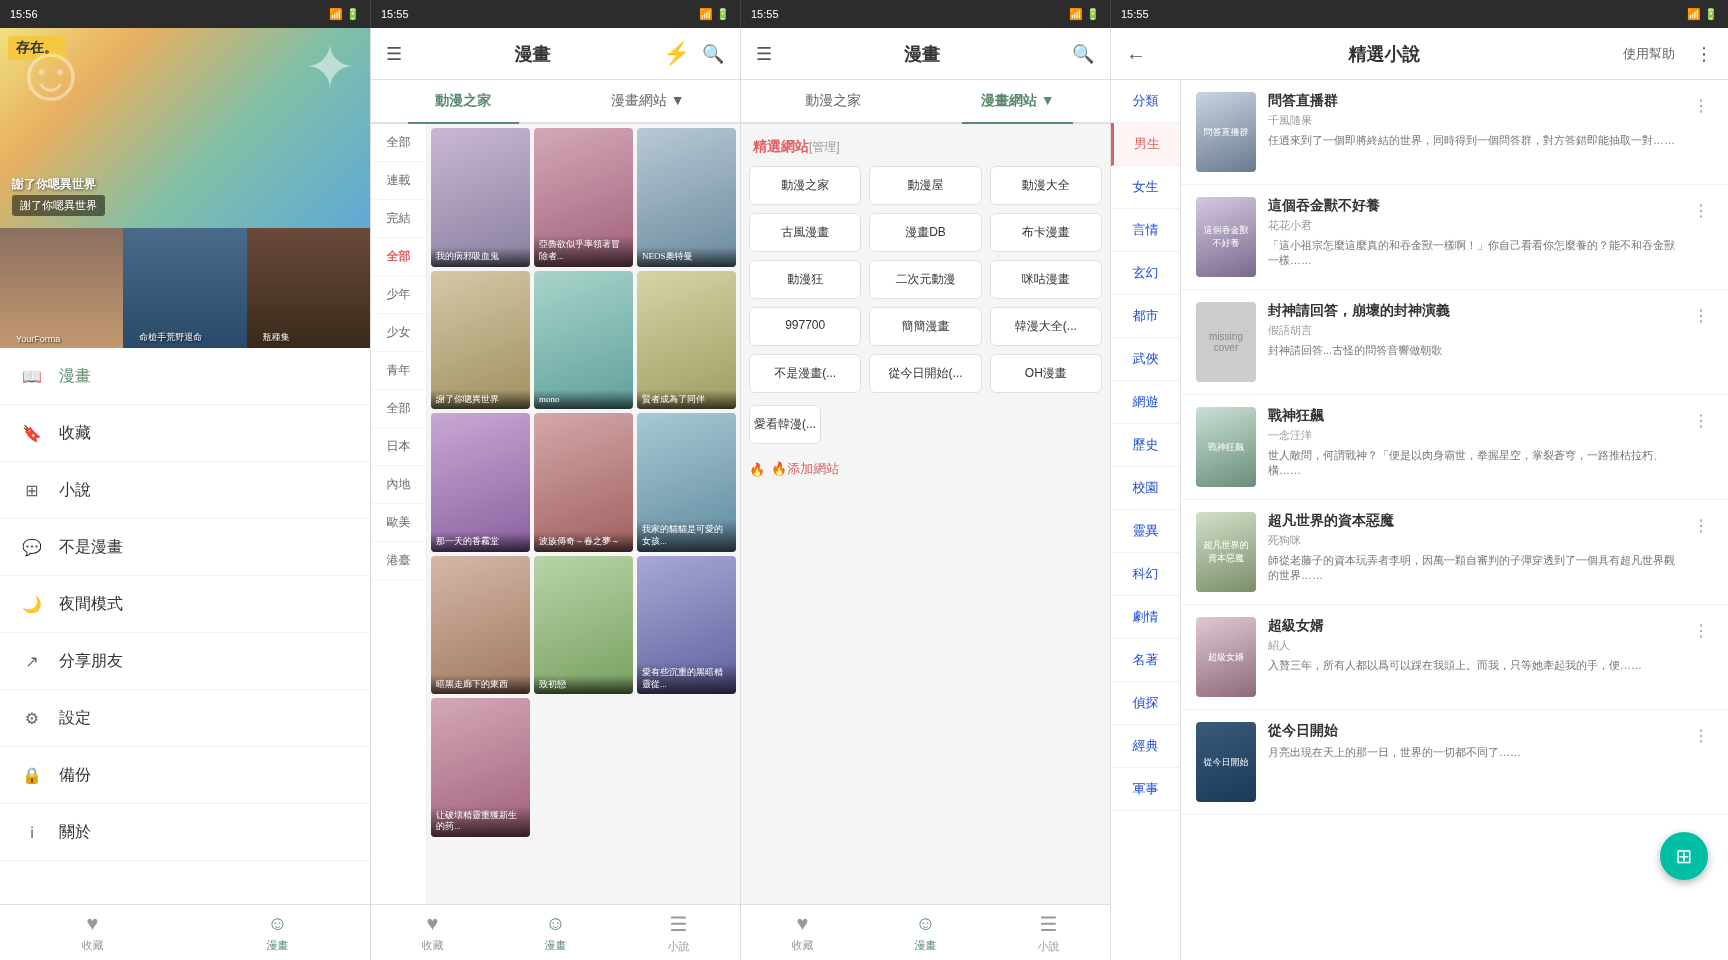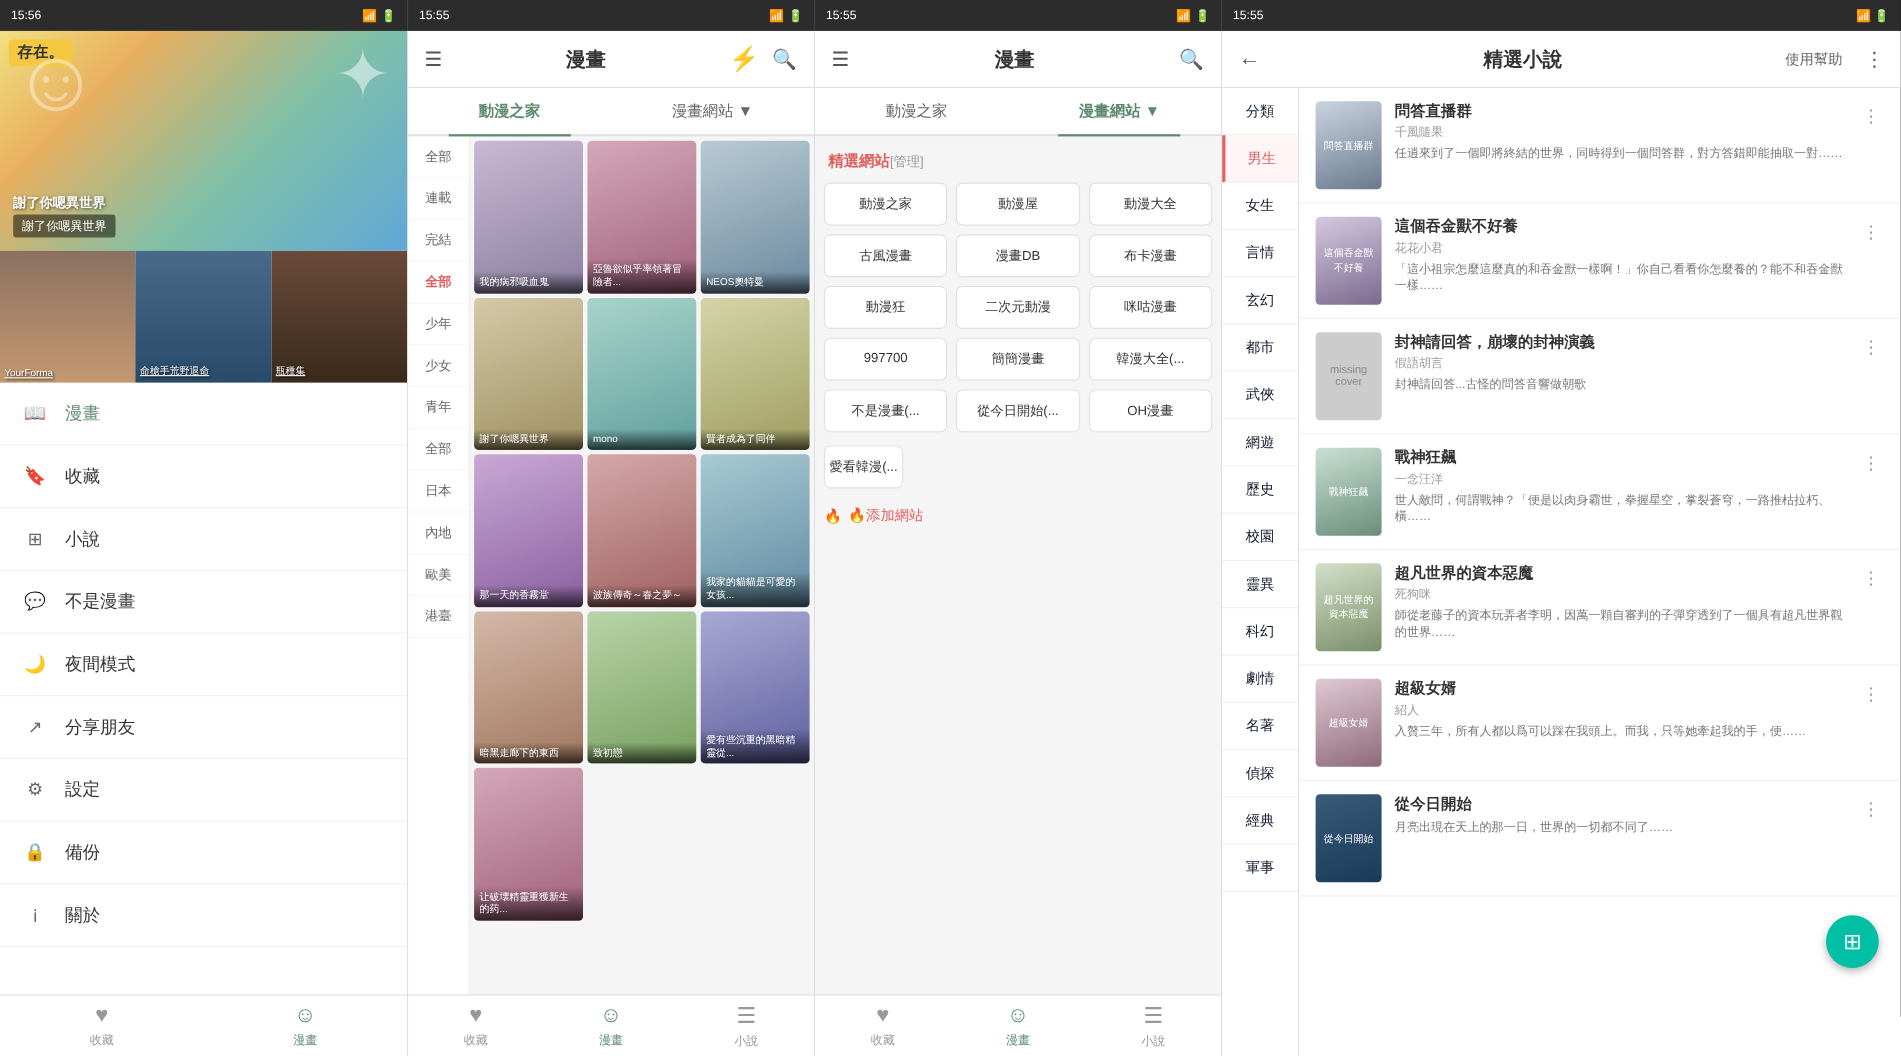--- a/index.html
+++ b/index.html
@@ -70,25 +70,24 @@
       background: #888;
       position: relative;
       overflow: hidden;
     }
     .manga-cover-thumb:nth-child(1) { background: linear-gradient(180deg, #8b6e5a 0%, #c9956a 100%); }
     .manga-cover-thumb:nth-child(2) { background: linear-gradient(180deg, #6a7c8b 0%, #3a5c7a 100%); }
     .manga-cover-thumb:nth-child(3) { background: linear-gradient(180deg, #8b4a3a 0%, #c96a5a 100%); }
     .manga-cover-thumb .cover-title {
       position: absolute;
       bottom: 4px;
-      left: 4px;
+      left: 16px;
       color: #fff;
       font-size: 9px;
       text-shadow: 1px 1px 2px rgba(0,0,0,0.8);
-      text-decoration: underline;
     }
 
     
     .sidebar-menu {
       flex: 1;
       background: #fff;
       overflow-y: auto;
     }
     .sidebar-item {
       display: flex;
@@ -291,21 +290,21 @@
     .novel-categories {
       width: 70px;
       background: #fff;
       border-right: 1px solid #e0e0e0;
       overflow-y: auto;
       flex-shrink: 0;
     }
     .novel-cat-item {
       padding: 12px 8px;
       font-size: 13px;
-      color: #0f172a;
+      color: #1d4ed8;
       cursor: pointer;
       border-bottom: 1px solid #f0f0f0;
       text-align: center;
     }
     .novel-cat-item.active { color: #e06060; background: #fff5f5; border-left: 3px solid #e06060; }
     .novel-list {
       flex: 1;
       overflow-y: auto;
       background: #fff;
     }
@@ -380,20 +379,21 @@
       font-size: 22px;
       color: #f5c842;
     }
 
     
     .panel2-body {
       flex: 1;
       display: flex;
       flex-direction: column;
       overflow: hidden;
+      font-family: Liberation Serif, serif;
     }
     .panel2-main {
       flex: 1;
       display: flex;
       overflow: hidden;
     }
     .panel2-cats {
       width: 56px;
       background: #fff;
       border-right: 1px solid #eee;

